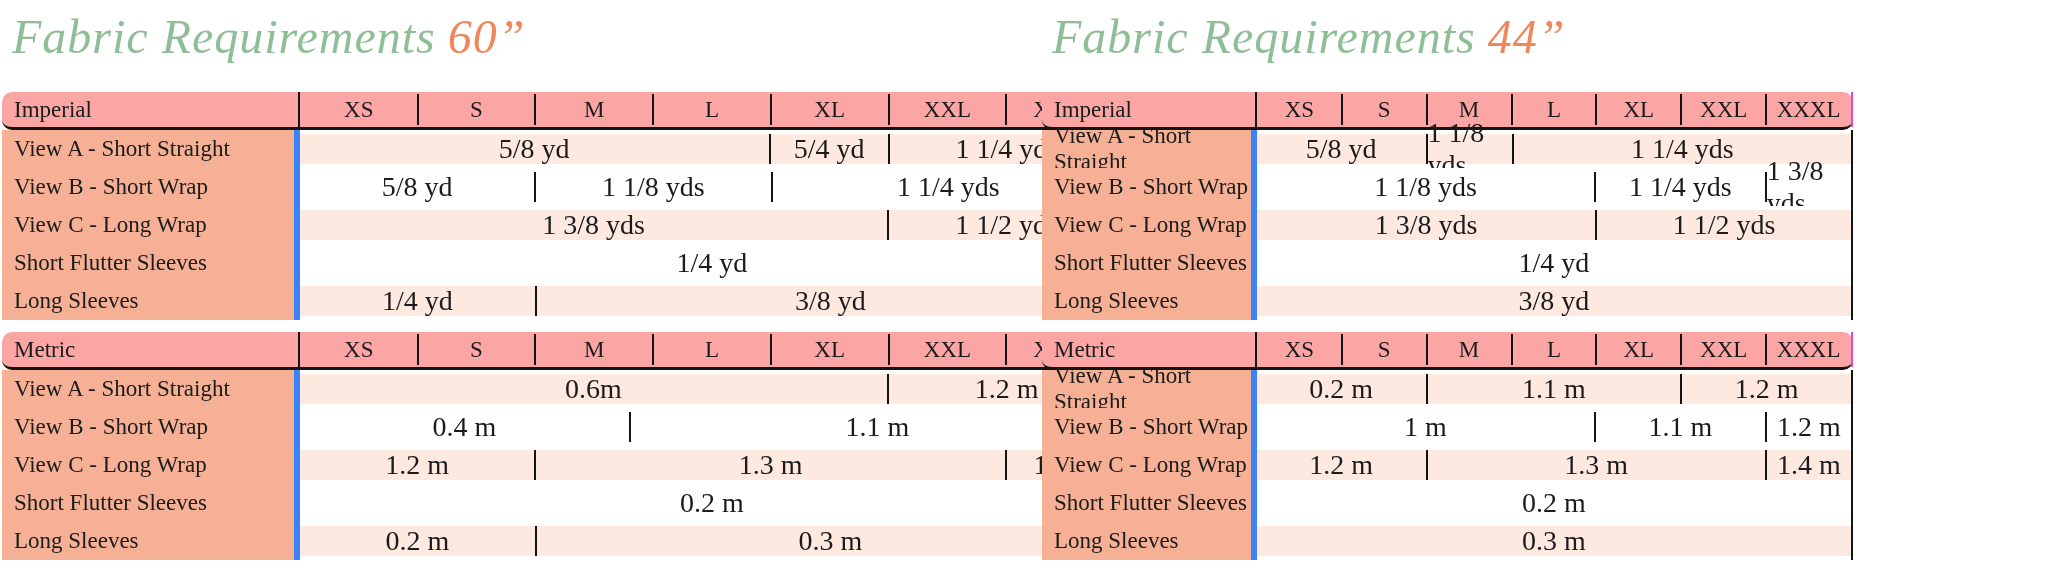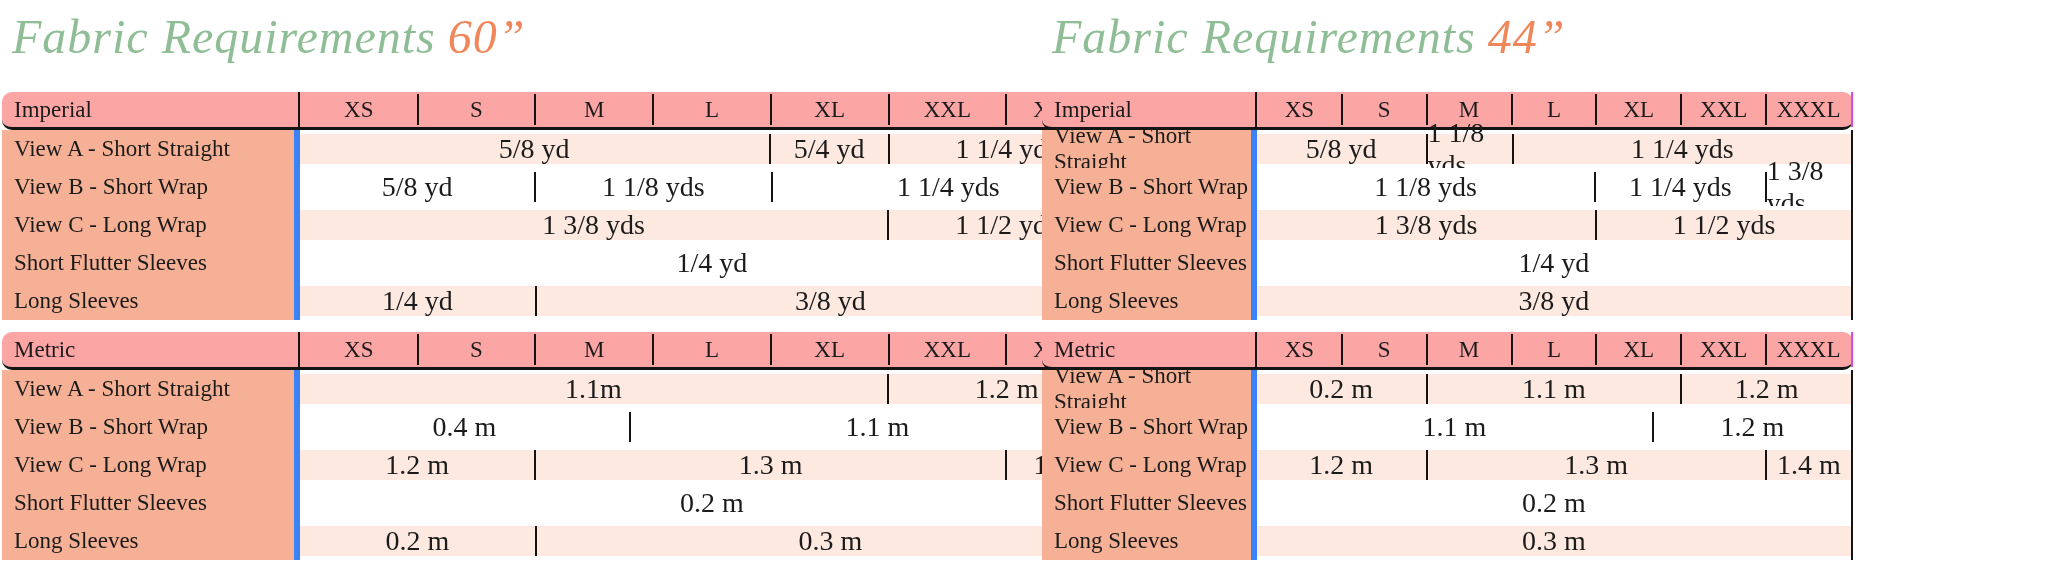--- a/index.html
+++ b/index.html
@@ -122,21 +122,21 @@
           <div class="hcell">M</div>
           <div class="hcell">L</div>
           <div class="hcell">XL</div>
           <div class="hcell">XXL</div>
           <div class="hcell">XXXL</div>
         </div>
       </div>
       <div class="trow shade">
         <div class="tlabel">View A - Short Straight</div>
         <div class="tdata">
-          <div class="tcell" style="flex-grow: 5;">1.1m</div>
+          <div class="tcell" style="flex-grow: 5;">0.6m</div>
           <div class="tcell" style="flex-grow: 2;">1.2 m</div>
         </div>
       </div>
       <div class="trow">
         <div class="tlabel">View B - Short Wrap</div>
         <div class="tdata">
           <div class="tcell" style="flex-grow: 2;">0.4 m</div>
           <div class="tcell" style="flex-grow: 3;">1.1 m</div>
         </div>
       </div>
@@ -232,20 +232,21 @@
         <div class="tlabel">View A - Short Straight</div>
         <div class="tdata">
           <div class="tcell" style="flex-grow: 2;">0.2 m</div>
           <div class="tcell" style="flex-grow: 3;">1.1 m</div>
           <div class="tcell" style="flex-grow: 2;">1.2 m</div>
         </div>
       </div>
       <div class="trow">
         <div class="tlabel">View B - Short Wrap</div>
         <div class="tdata">
+          <div class="tcell" style="flex-grow: 4;">1 m</div>
           <div class="tcell" style="flex-grow: 2;">1.1 m</div>
           <div class="tcell" style="flex-grow: 1;">1.2 m</div>
         </div>
       </div>
       <div class="trow shade">
         <div class="tlabel">View C - Long Wrap</div>
         <div class="tdata">
           <div class="tcell" style="flex-grow: 2;">1.2 m</div>
           <div class="tcell" style="flex-grow: 4;">1.3 m</div>
           <div class="tcell" style="flex-grow: 1;">1.4 m</div>

